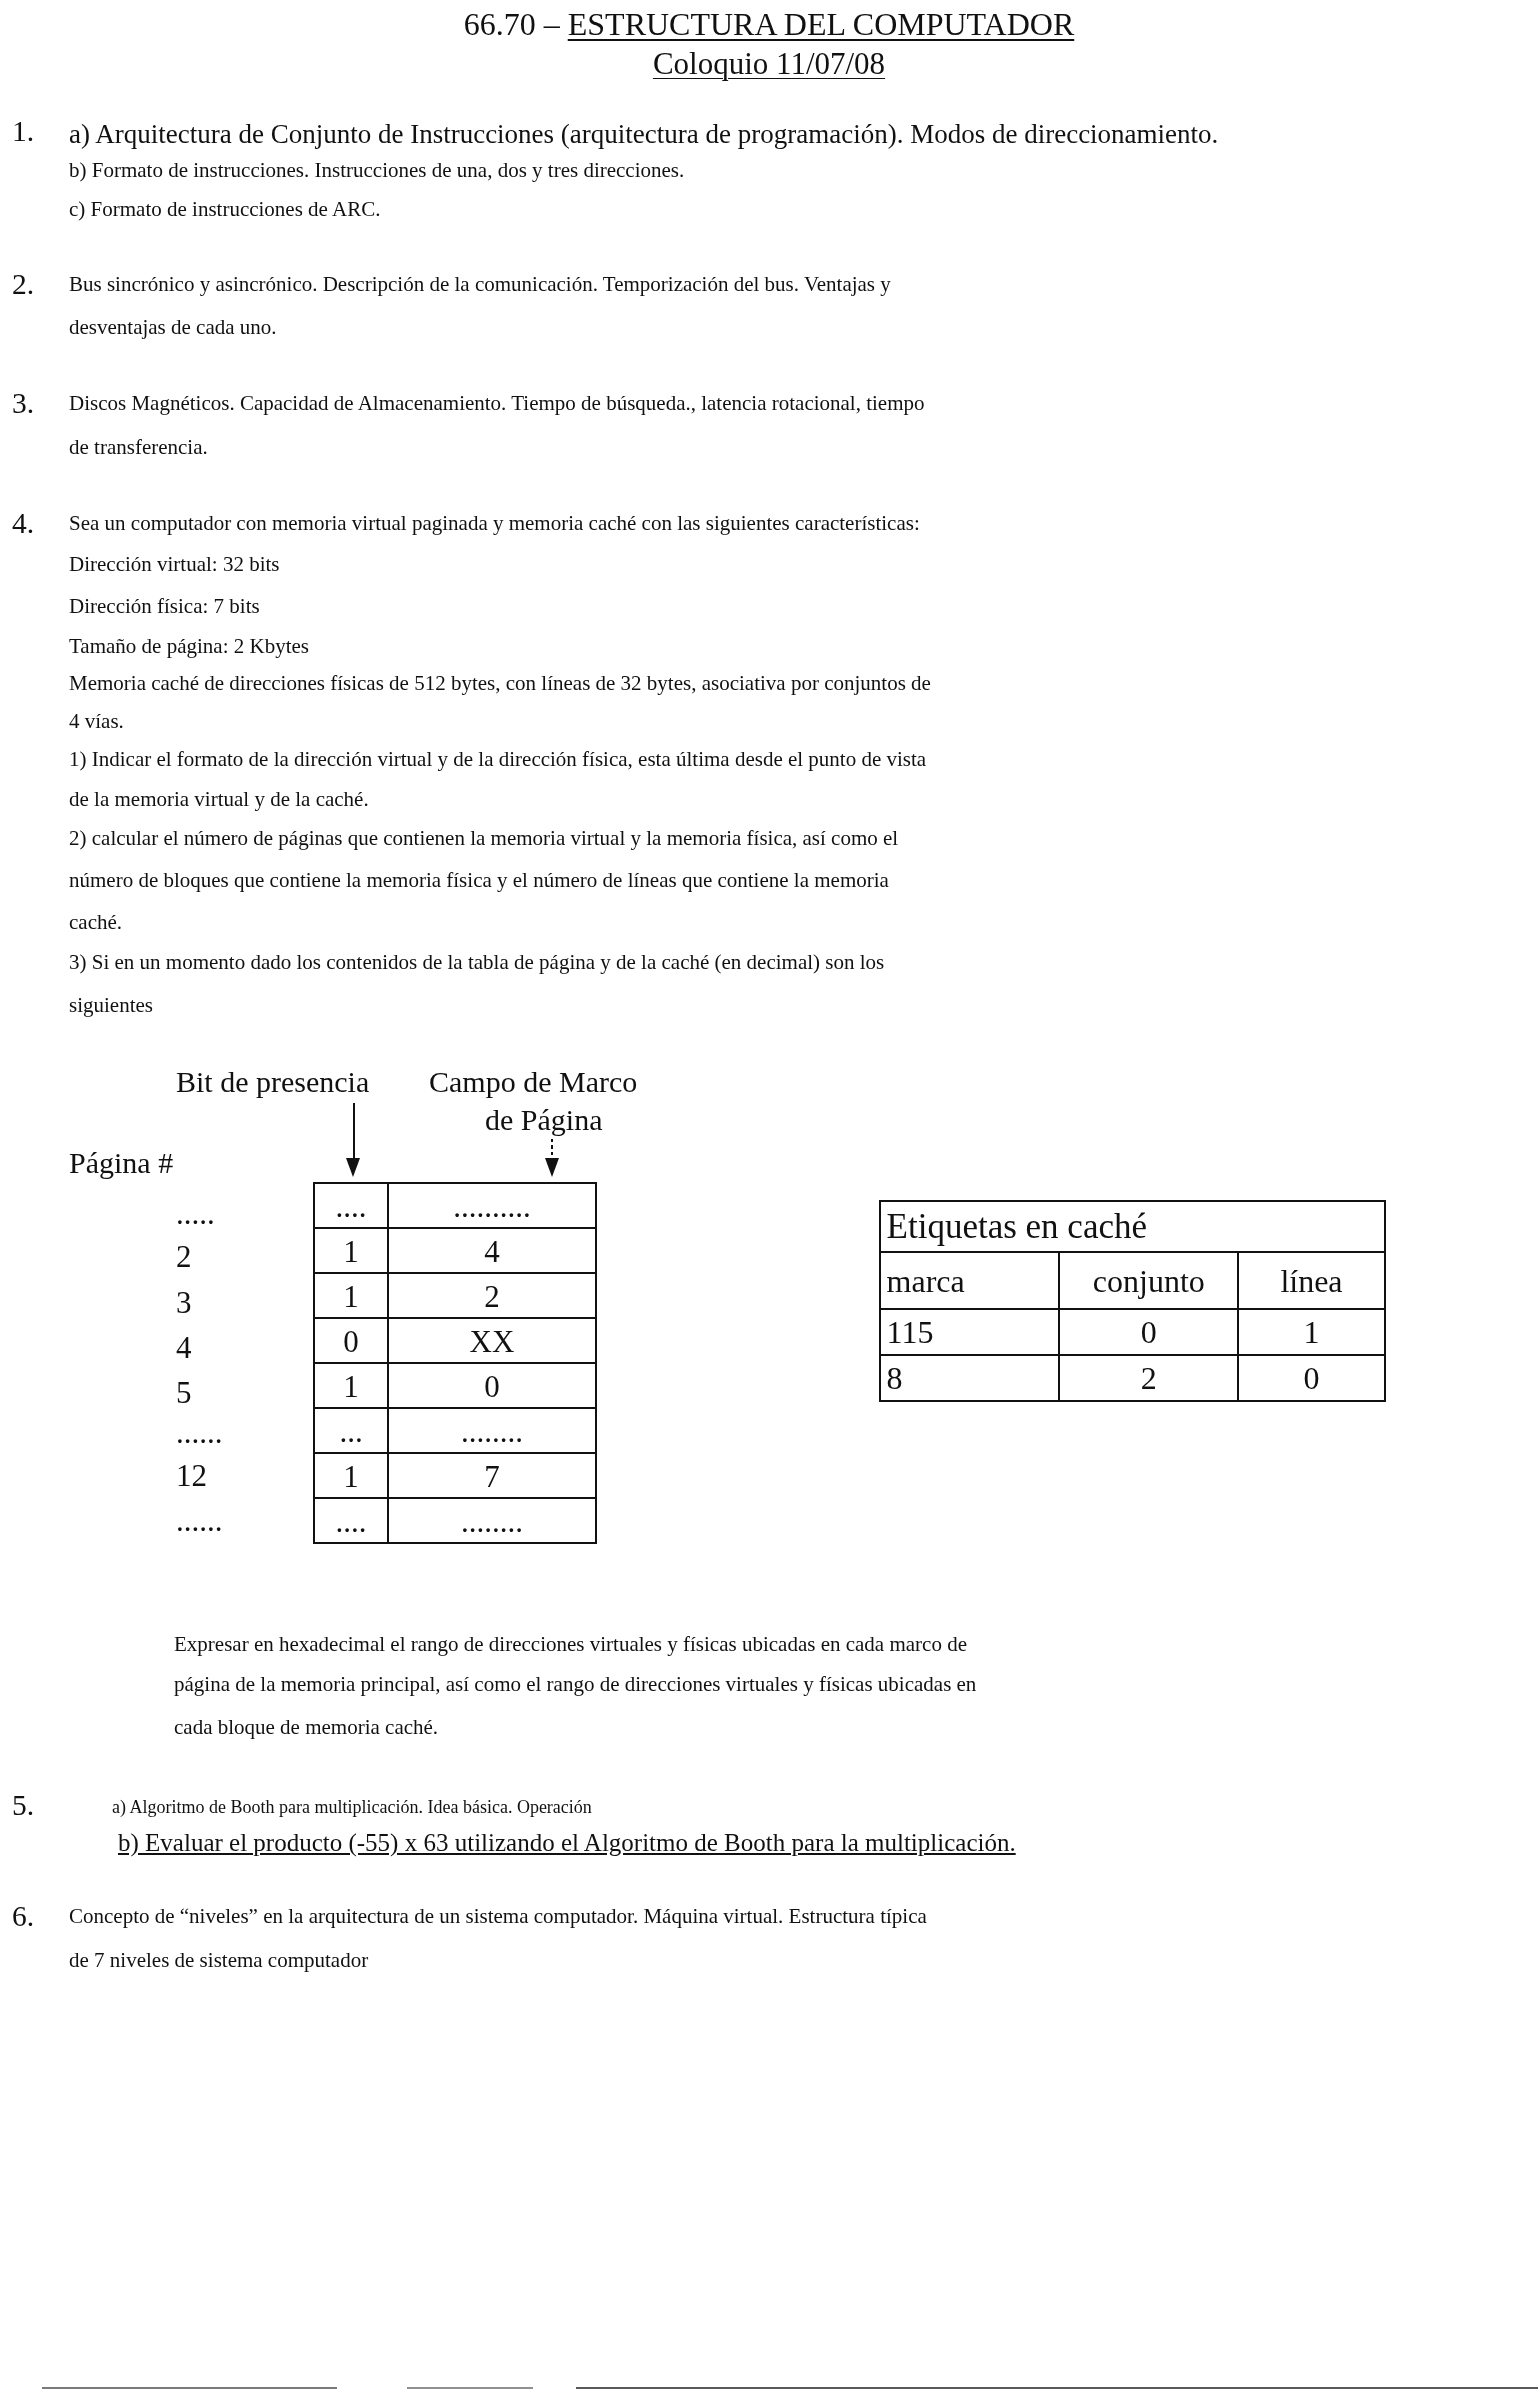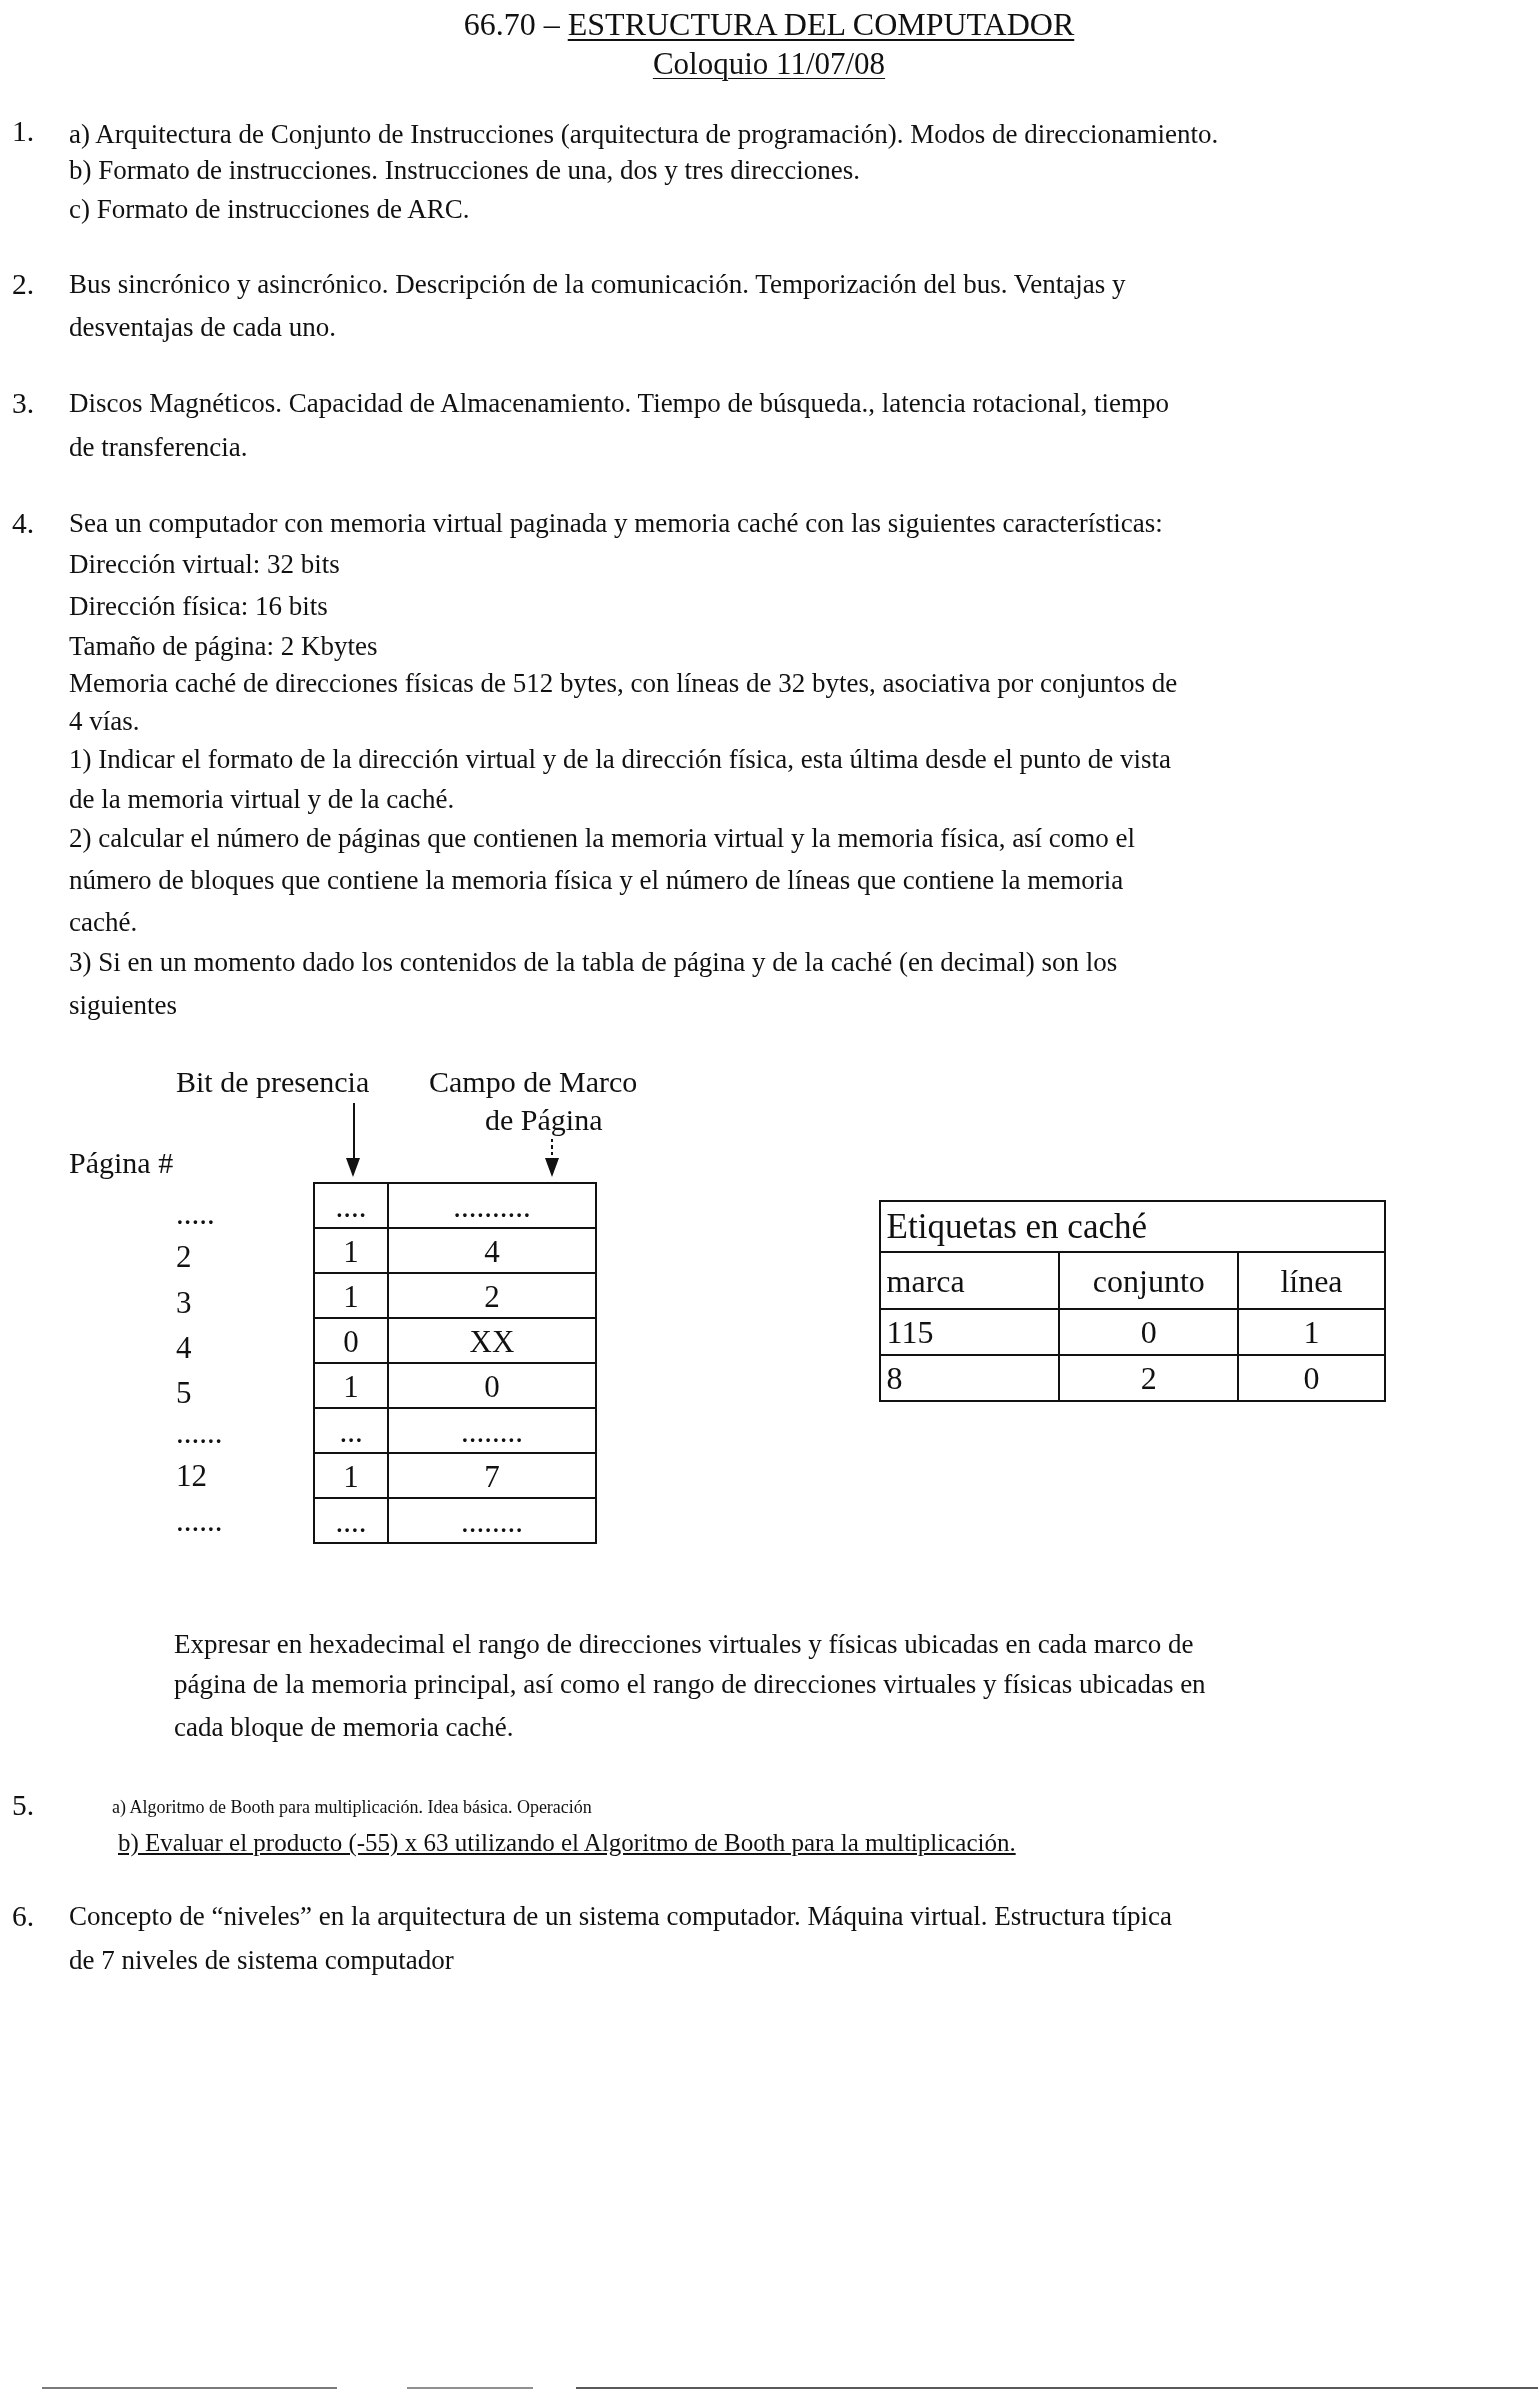--- a/index.html
+++ b/index.html
@@ -7,21 +7,21 @@
     width: 1538px; height: 2401px; position: relative; overflow: hidden;
     font-family: "Liberation Serif", "DejaVu Serif", serif; color: #111111;
   }
   .abs { position: absolute; white-space: nowrap; }
   .title { left: 0; width: 1538px; text-align: center; top: 5.6px; font-size: 32px; line-height: 37px; }
   .title u { text-decoration: underline; text-decoration-thickness: 2.1px; text-underline-offset: 4.2px; }
   .subtitle { left: 0; width: 1538px; text-align: center; top: 45px; font-size: 31px; line-height: 37px; }
   .subtitle span { text-decoration: underline; text-decoration-thickness: 1.4px; text-underline-offset: 4.2px; }
 
   .num { left: 12px; font-size: 29.5px; line-height: 35px; }
-  .txt { left: 69px; font-size: 27px; line-height: 35px; }
+  .txt { left: 69px; font-size: 21px; line-height: 35px; }
   .small { font-size: 26px; }
   .indent { left: 174px; }
 
   .q5num { left: 12px; font-size: 29.5px; line-height: 35px; }
   .q5a { left: 112px; font-size: 18px; line-height: 32px; }
   .q5b { left: 118px; font-size: 25px; line-height: 32px; text-decoration: underline; }
 
   
   .lbl { font-size: 30px; line-height: 34px; }
   .arrow { position: absolute; width: 2.1px; background: #111; }
@@ -71,21 +71,21 @@
 <div>
   <div class="abs num" style="top:386px">3.</div>
   <div class="abs txt" style="top:386px">Discos Magnéticos. Capacidad de Almacenamiento. Tiempo de búsqueda., latencia rotacional, tiempo</div>
   <div class="abs txt" style="top:430px">de transferencia.</div>
 </div>
 
 <div>
   <div class="abs num" style="top:506px">4.</div>
   <div class="abs txt" style="top:506px">Sea un computador con  memoria virtual paginada y memoria caché con las siguientes características:</div>
   <div class="abs txt" style="top:547px">Dirección virtual: 32 bits</div>
-  <div class="abs txt" style="top:589px">Dirección física: 16 bits</div>
+  <div class="abs txt" style="top:589px">Dirección física: 7 bits</div>
   <div class="abs txt" style="top:629px">Tamaño de página: 2 Kbytes</div>
   <div class="abs txt" style="top:666px">Memoria caché de direcciones físicas de 512 bytes, con líneas de 32 bytes,  asociativa por conjuntos de</div>
   <div class="abs txt" style="top:704px">4 vías.</div>
   <div class="abs txt" style="top:742px">1) Indicar el formato de la dirección virtual y de la dirección física, esta última desde el punto de vista</div>
   <div class="abs txt" style="top:782px">de la memoria virtual y de la caché.</div>
   <div class="abs txt" style="top:821px">2) calcular el número de páginas que contienen la memoria virtual y la memoria física, así como el</div>
   <div class="abs txt" style="top:863px">número de bloques que contiene la memoria física y el número de líneas que contiene la memoria</div>
   <div class="abs txt" style="top:905px">caché.</div>
   <div class="abs txt" style="top:945px">3) Si en un momento dado los contenidos de la tabla de página y de la caché (en decimal) son los</div>
   <div class="abs txt" style="top:988px">siguientes</div>

